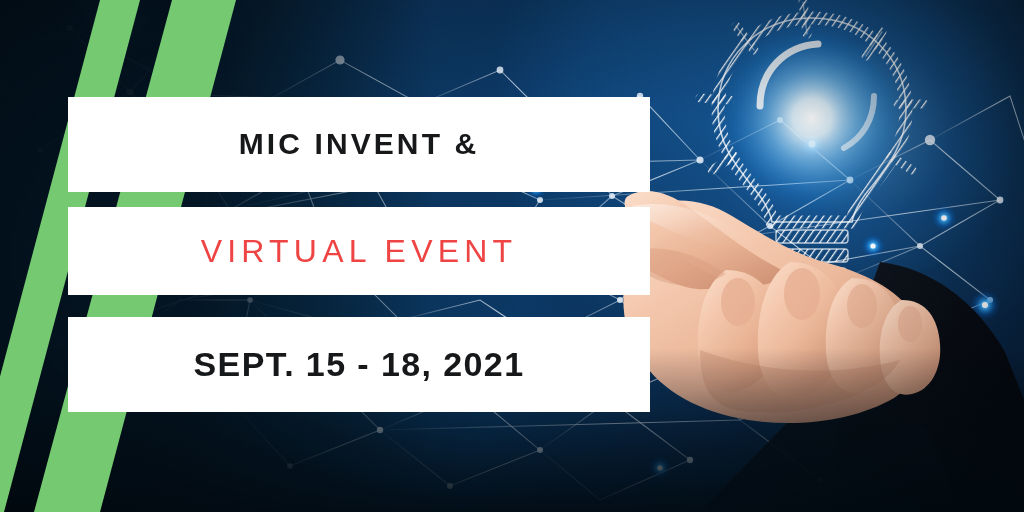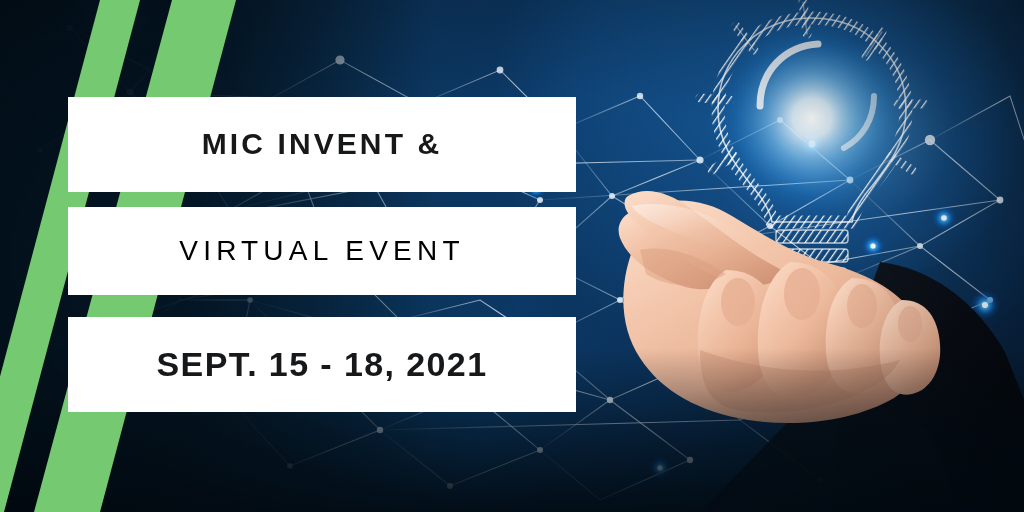--- a/index.html
+++ b/index.html
@@ -56,43 +56,43 @@
   #hand svg { width:100%; height:100%; display:block; }
 
   
   #stripes { }
   #stripes svg { width:100%; height:100%; display:block; }
 
   
   .bar {
     position:absolute;
     left:68px;
-    width:508px;
+    width:582px;
     background:#ffffff;
     display:flex;
     flex-direction:column;
     align-items:center;
     justify-content:center;
     text-align:center;
   }
   #bar-title  { top:97px;  height:95px; }
   #bar-type   { top:207px; height:88px; }
   #bar-date   { top:317px; height:95px; }
 
   .t-title {
     color:#17181a;
     font-size:30px;
     font-weight:600;
     letter-spacing:3.1px;
     line-height:1.34;
     white-space:nowrap;
   }
   .t-sub {
-    color:#000000;
-    font-size:28px;
+    color:#ef4444;
+    font-size:32px;
     font-weight:500;
     letter-spacing:5.2px;
     white-space:nowrap;
   }
   .t-date {
     color:#17181a;
     font-size:34px;
     font-weight:600;
     letter-spacing:1.4px;
     white-space:nowrap;

